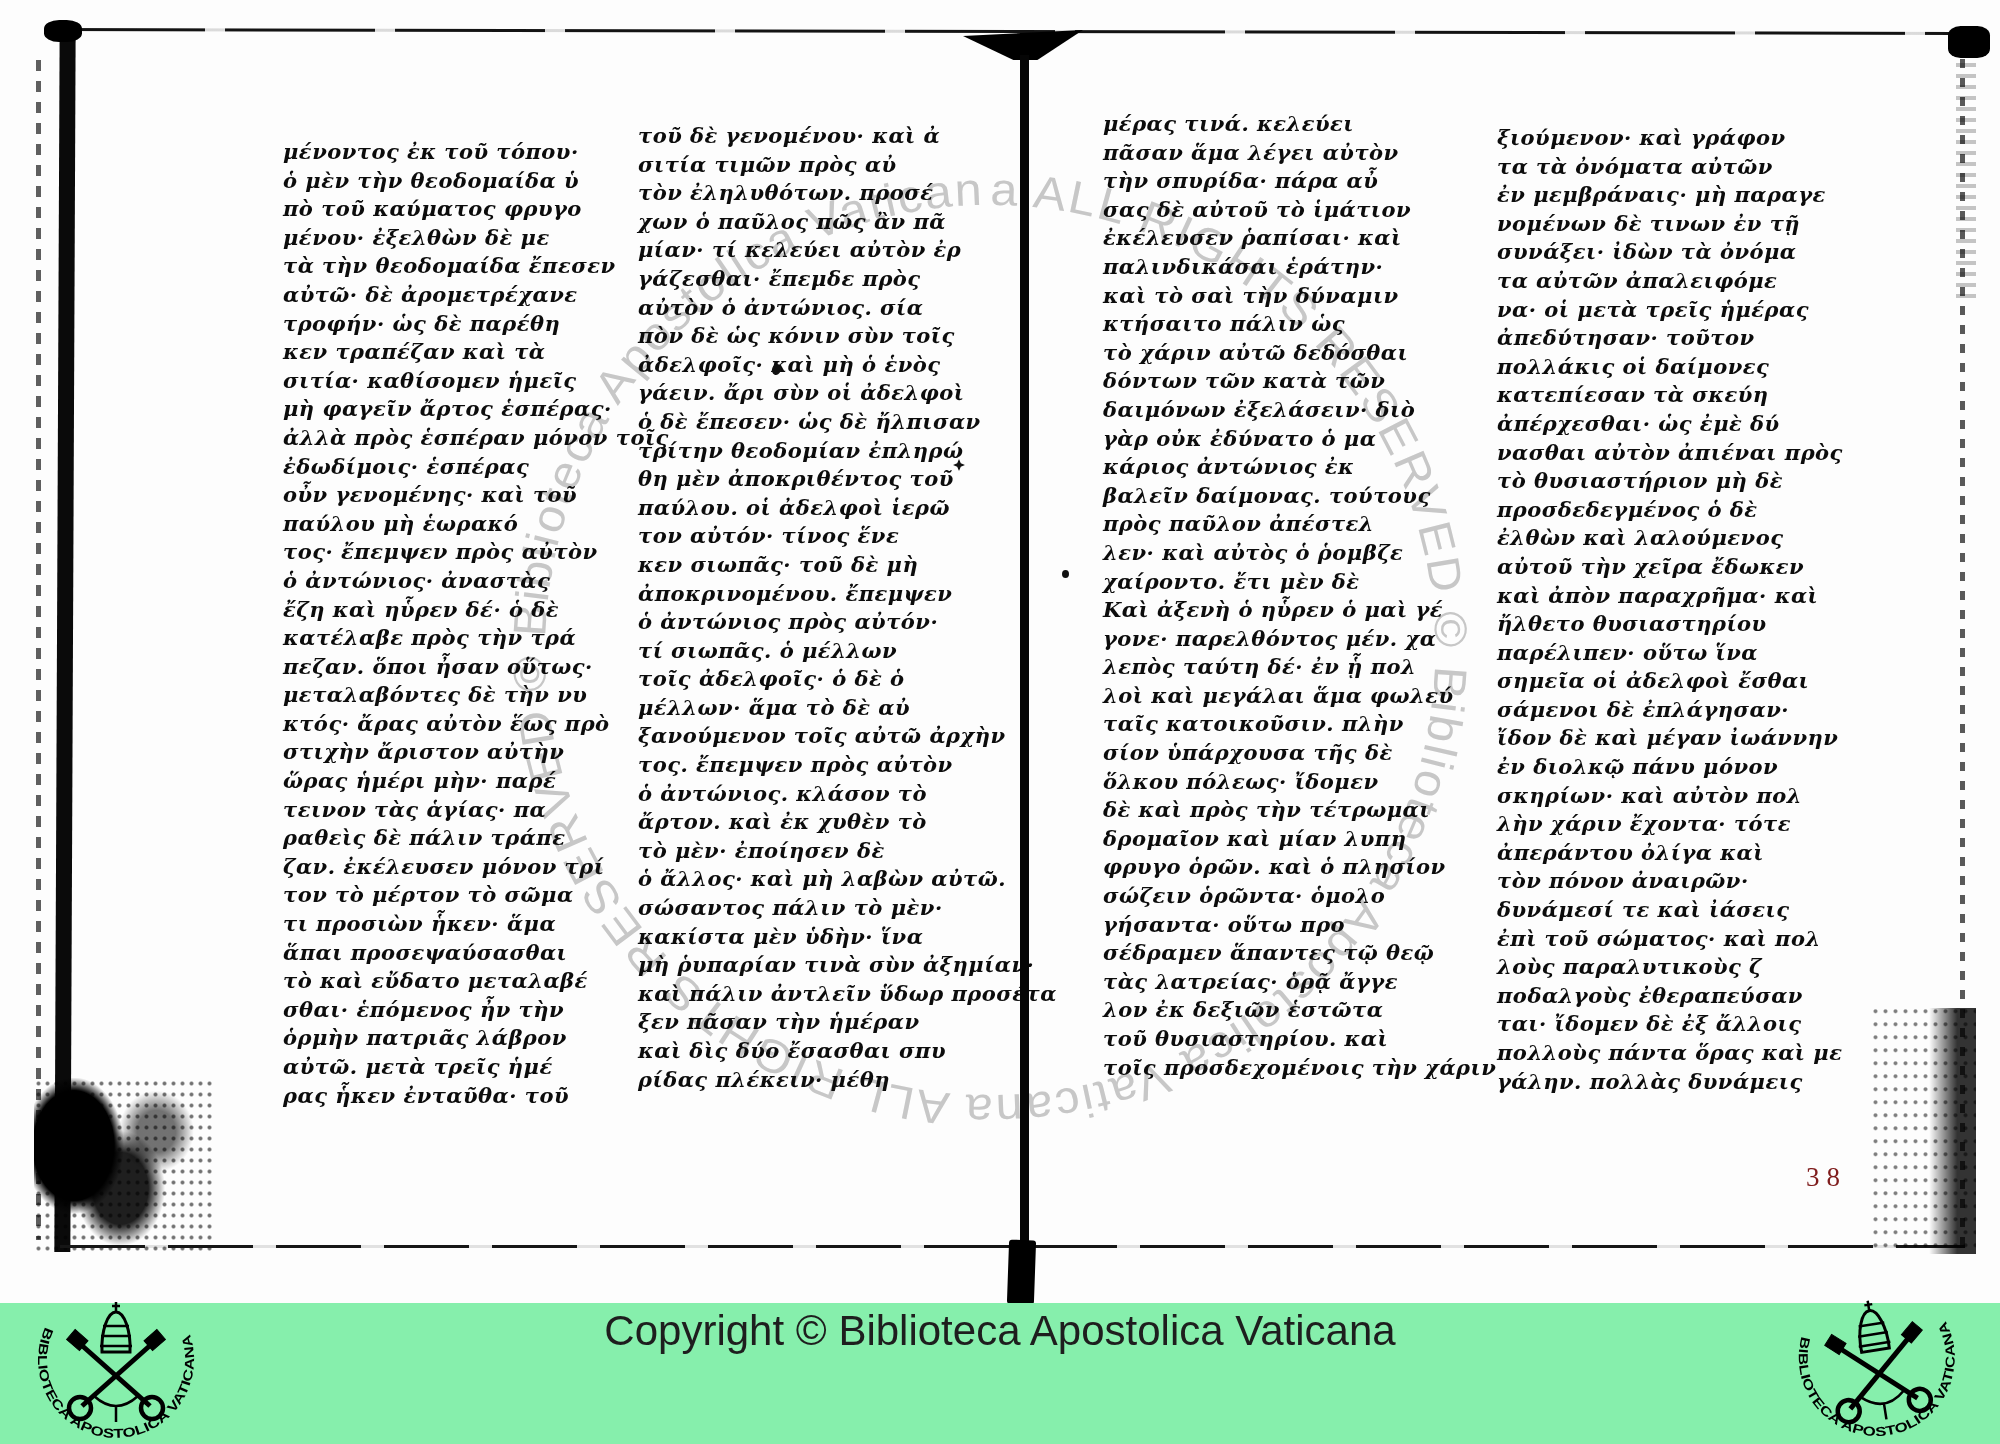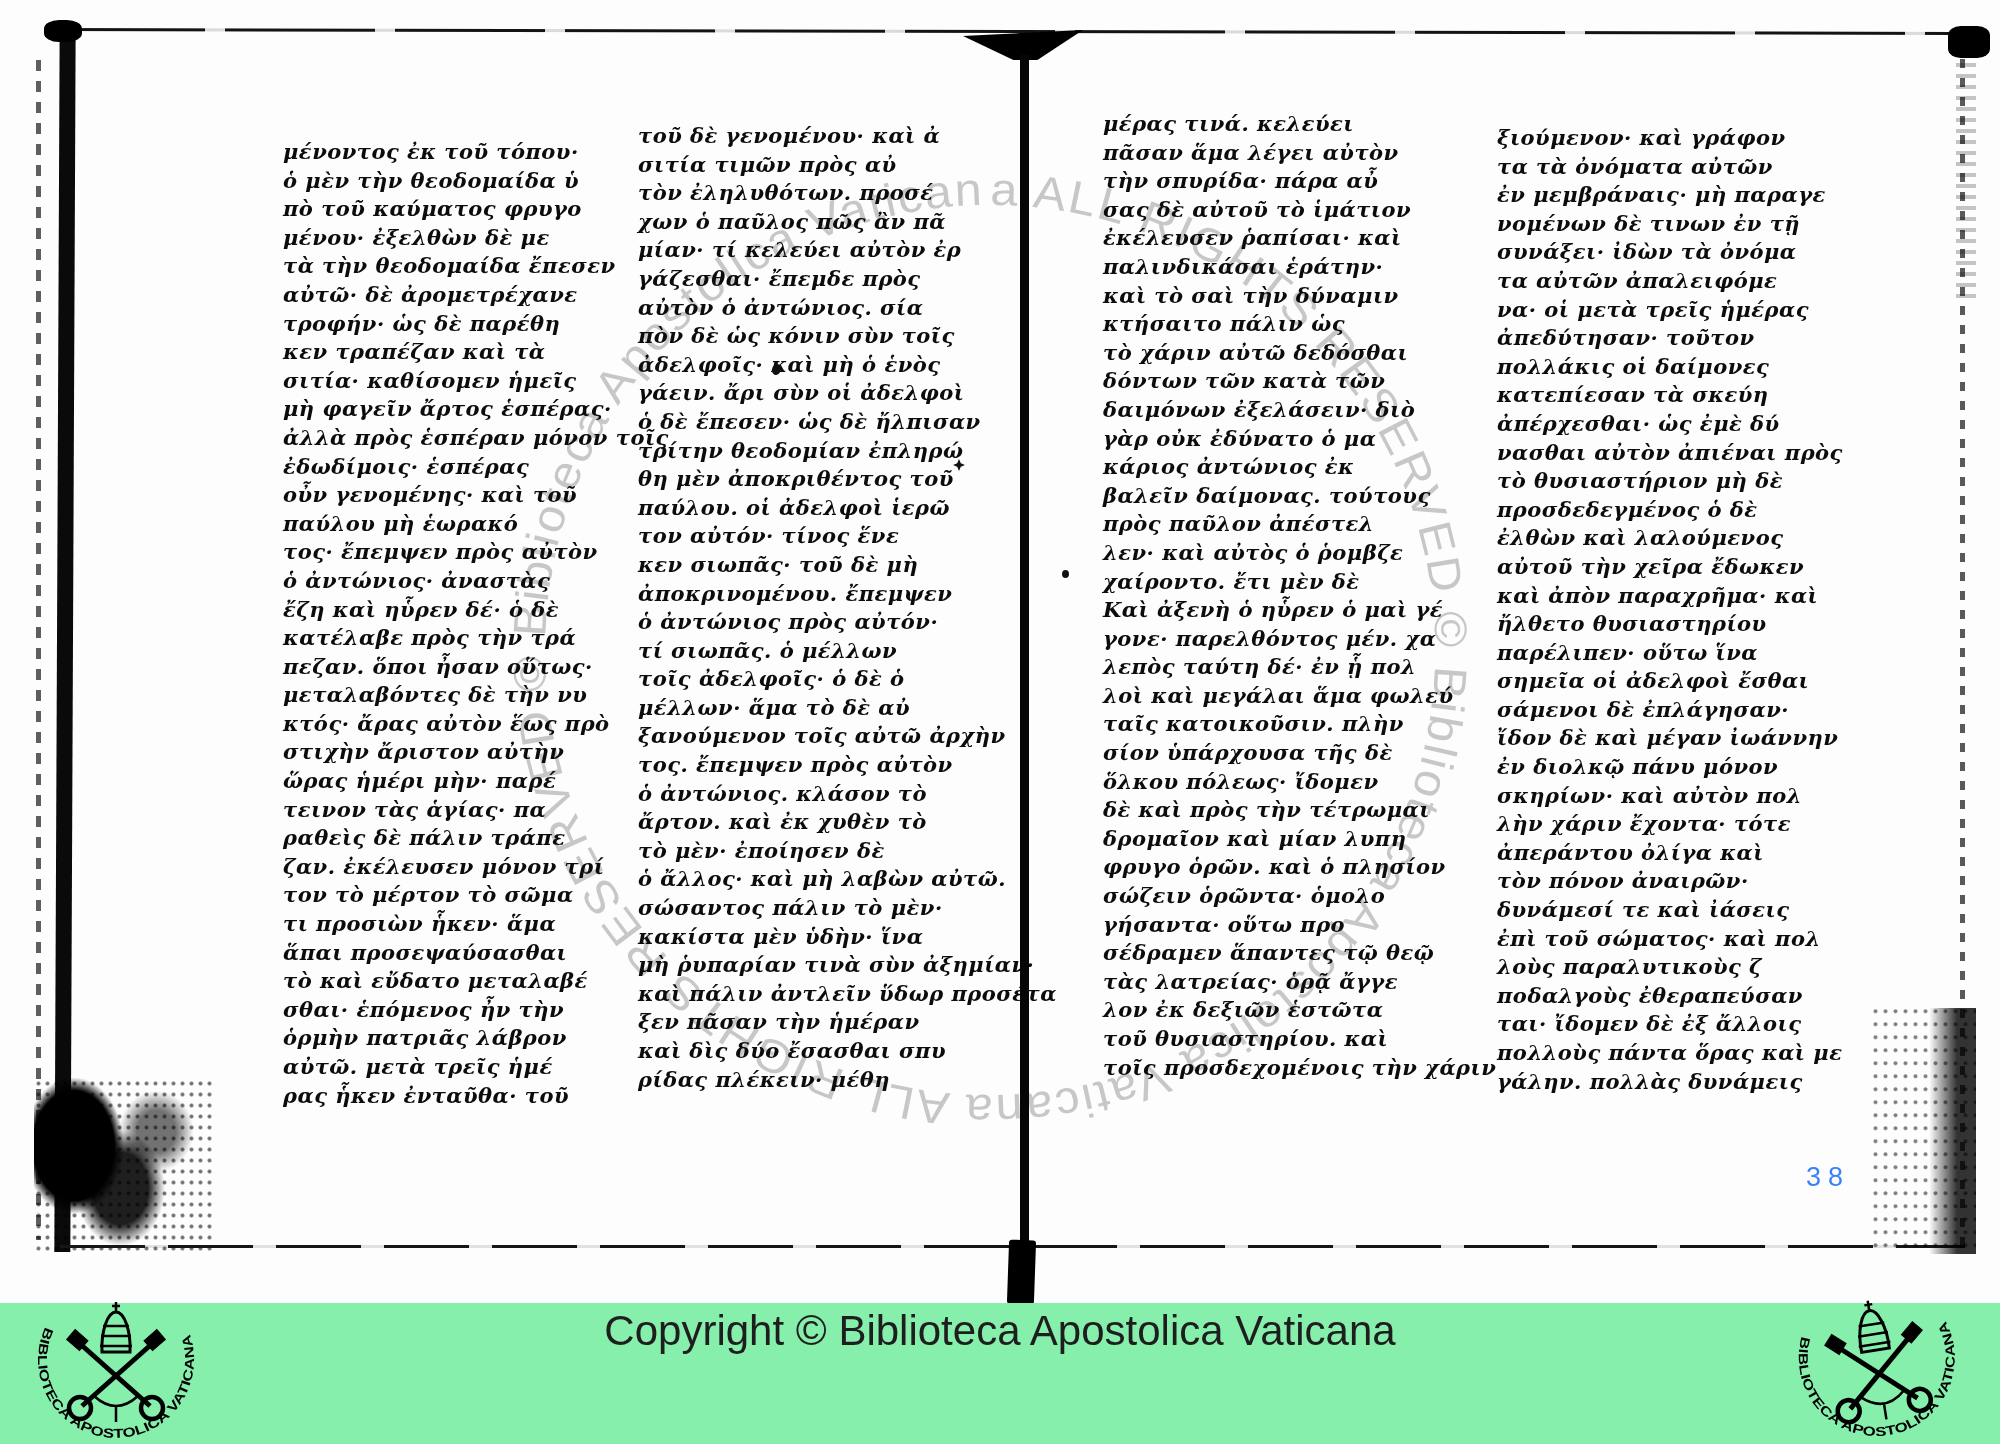--- a/index.html
+++ b/index.html
@@ -47,22 +47,22 @@
   .gutter-top{left:963px;top:30px;width:120px;height:30px;background:#000;
     clip-path:polygon(0 20%,100% 0,62% 100%,42% 100%);}
   .gutter-line{left:1020px;top:55px;width:9px;height:1192px;background:#060606;}
   .gutter-bottom{left:1008px;top:1240px;width:27px;height:64px;background:#000;
     border-radius:3px;transform:rotate(2deg);}
   .speck{background:#111;border-radius:50%;}
   .speck-a{left:772px;top:364px;width:9px;height:11px;transform:rotate(20deg);}
   .speck-b{left:953px;top:459px;width:12px;height:12px;clip-path:polygon(50% 0,65% 35%,100% 50%,65% 65%,50% 100%,35% 65%,0 50%,35% 35%);}
   .speck-c{left:1062px;top:570px;width:7px;height:8px;}
   
-  .page-number{position:absolute;left:1806px;top:1162px;z-index:3;color:#3b82f6;
-    font-size:27px;letter-spacing:7px;font-family:Liberation Sans, sans-serif;}
+  .page-number{position:absolute;left:1806px;top:1162px;z-index:3;color:#7f1d1d;
+    font-size:27px;letter-spacing:7px;font-family:Liberation Serif, serif;}
   
   .banner{position:absolute;left:0;top:1303px;width:2000px;height:141px;z-index:4;}
   .banner-text{position:absolute;left:0;width:100%;text-align:center;color:#1e1e1e;}
   .banner-copyright{top:4px;font-size:42px;}
   .banner-url{top:52px;font-size:33px;}
   .banner-powered{top:97px;font-size:26px;}
   .logo{position:absolute;z-index:5;}
   .logo-left{left:16px;top:1294px;}
   .logo-right{left:1778px;top:1292px;transform:rotate(-9deg);}
 </style>

